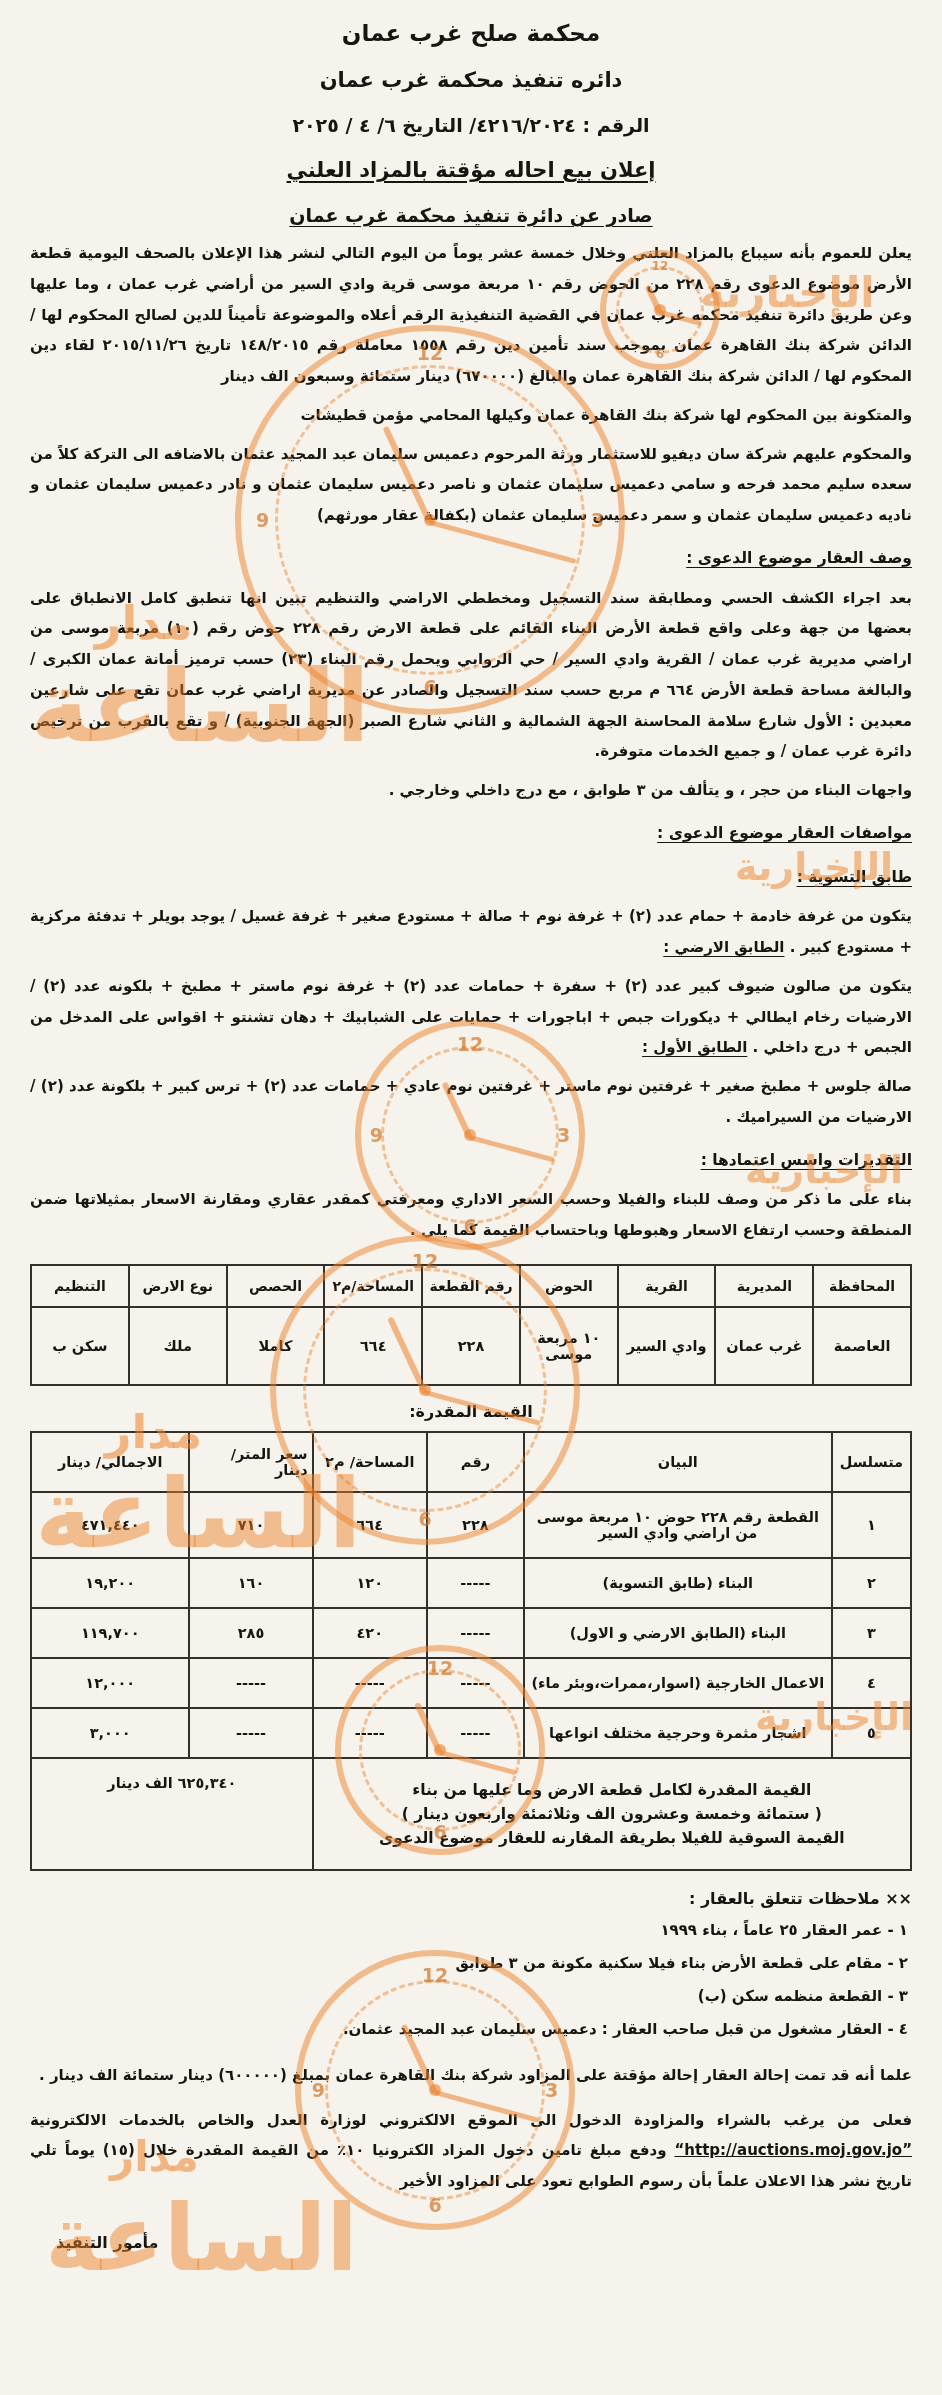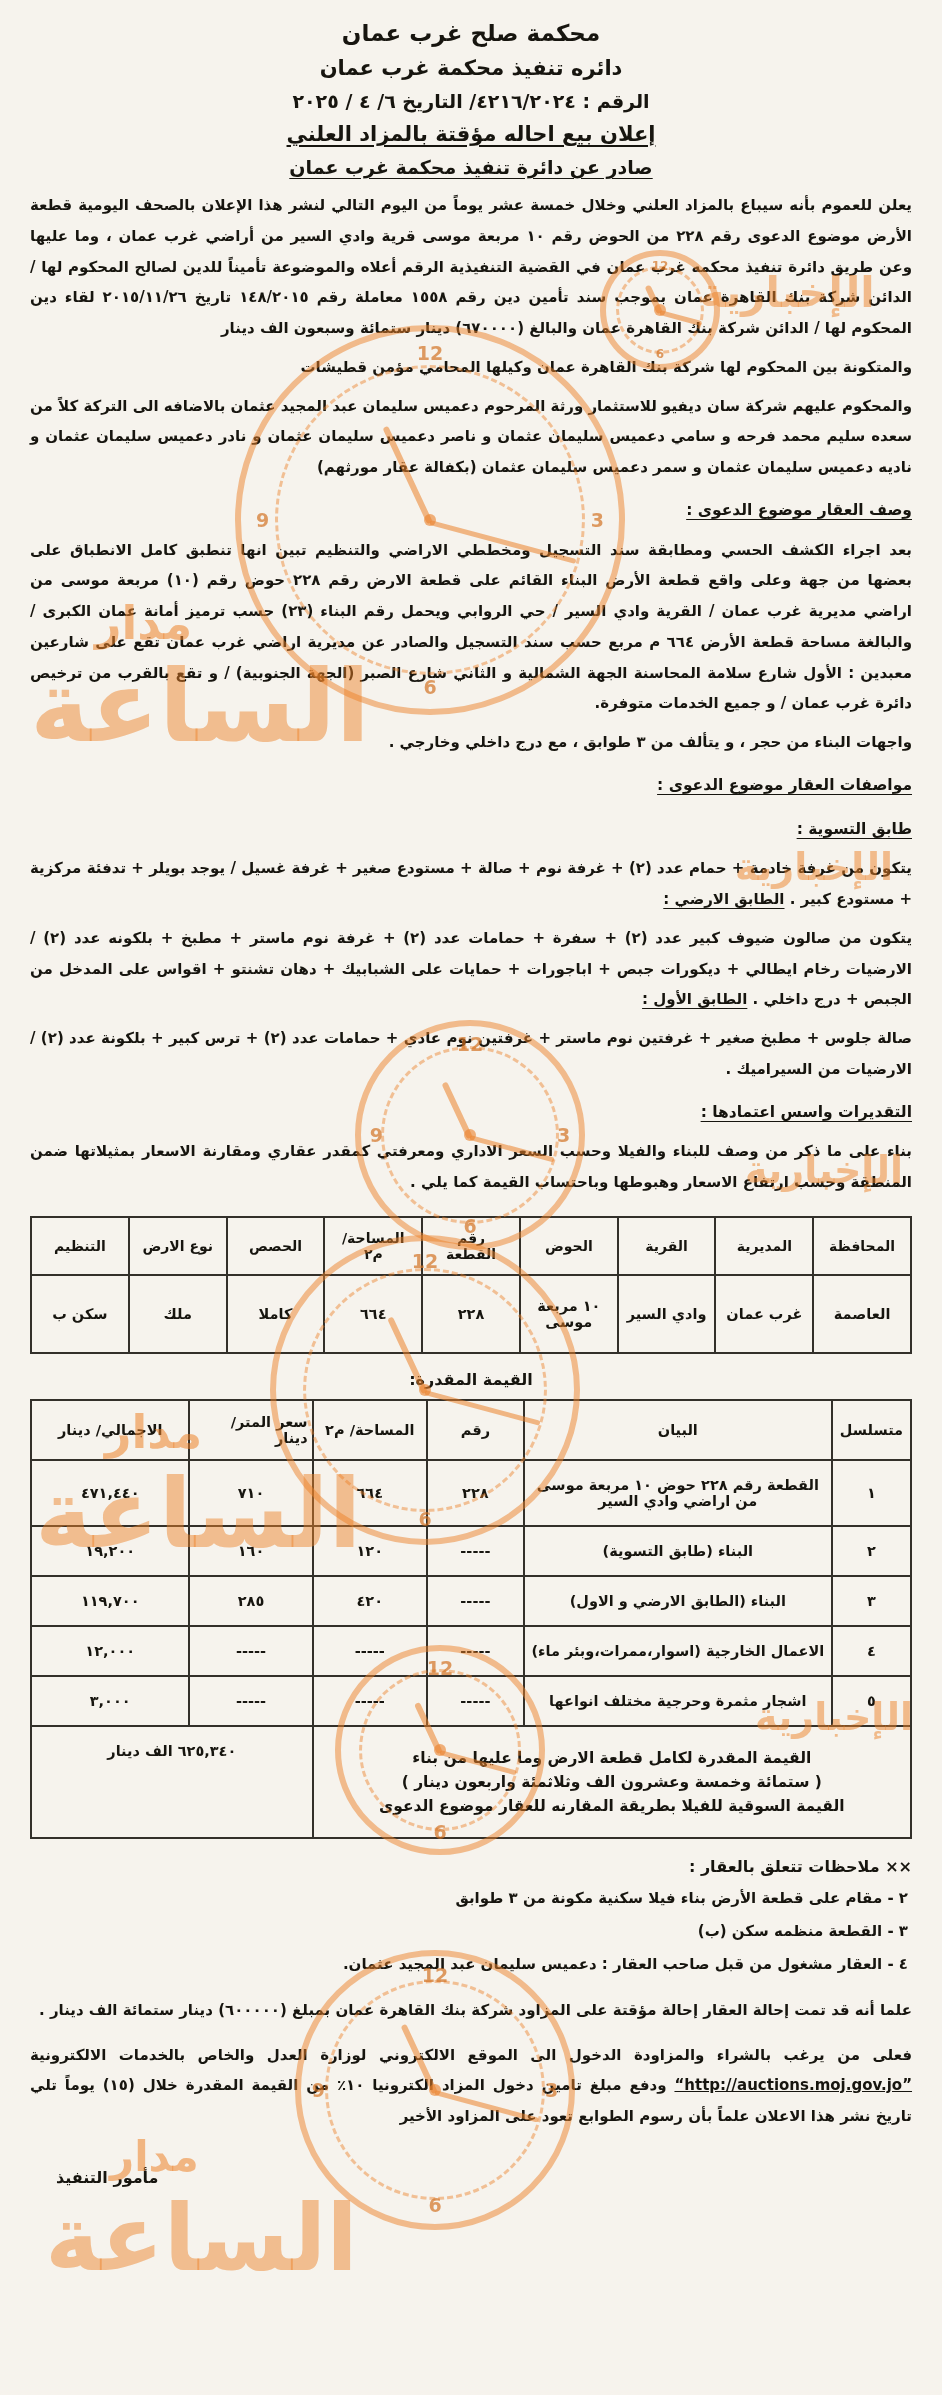--- a/index.html
+++ b/index.html
@@ -2,29 +2,29 @@
 <html lang="ar"><head>
 <meta charset="utf-8">
 <style>
   *{box-sizing:border-box;}
   html,body{margin:0;padding:0;background:#d9d5cd;}
   .page{position:relative;width:942px;height:2395px;margin:0 auto;background:#f6f3ed;overflow:hidden;
         font-family:"DejaVu Sans","Liberation Sans",sans-serif;color:#17150f;}
   .content{position:relative;z-index:1;padding:16px 30px 20px;font-weight:700;}
   .hdr{text-align:center;margin-bottom:12px;}
   .hdr .h1{font-size:23px;margin:4px 0 10px;}
-  .hdr .h2{font-size:21px;margin:10px 0;}
+  .hdr .h2{font-size:21px;margin:22px 0;}
   .hdr .h3{font-size:19px;margin:10px 0;}
   .u{text-decoration:underline;text-underline-offset:4px;}
   p{font-size:15px;line-height:2.05;text-align:justify;margin:8px 0;}
   p.hd{text-align:right;font-size:15.5px;margin-top:12px;}
   table{width:100%;border-collapse:collapse;}
   th,td{border:2px solid #33302a;text-align:center;vertical-align:middle;font-weight:700;}
   .t1{margin:18px 0 12px;}
-  .t1 th{font-size:14px;padding:12px 12px;width:11.11%;}
+  .t1 th{font-size:14px;padding:12px 3px;width:11.11%;}
   .t1 td{font-size:14.5px;padding:22px 3px;}
   .lbl{font-size:16px;text-align:center;margin:16px 0 10px;}
   .t2{margin:6px 0 18px;}
   .t2 th{font-size:14.5px;padding:13px 4px;}
   .t2 td{font-size:14.5px;padding:16px 6px;}
   .col-serial{width:9%;}.col-bayan{width:35%;text-align:center;}.col-raqam{width:11%;}
   .col-area{width:13%;}.col-price{width:14%;text-align:right;}.col-sum{width:18%;}
   .bayan-cell{font-size:15px;}
   .total-text{padding:14px 8px;}
   .total-text div{margin:6px 0;font-size:15.5px;}
@@ -173,20 +173,21 @@
             <div>القيمة المقدرة لكامل قطعة الارض وما عليها من بناء</div>
             <div>( ستمائة وخمسة وعشرون الف وثلاثمئة واربعون دينار )</div>
             <div>القيمة السوقية للفيلا بطريقة المقارنه للعقار موضوع الدعوى</div>
           </td>
           <td class="total-value" colspan="2">٦٢٥,٣٤٠  الف دينار</td>
         </tr>
       </tbody>
     </table>
 
     <div class="notes-h">×× ملاحظات تتعلق بالعقار :</div>
+    <div class="note">١ -  عمر العقار ٢٥ عاماً ، بناء ١٩٩٩</div>
     <div class="note">٢ -  مقام على قطعة الأرض بناء فيلا سكنية مكونة من ٣ طوابق</div>
     <div class="note">٣ -  القطعة منظمه سكن (ب)</div>
     <div class="note">٤ -  العقار مشغول من قبل صاحب العقار : دعميس سليمان عبد المجيد عثمان.</div>
 
     <p class="closing-p">علما أنه قد تمت إحالة العقار إحالة مؤقتة على المزاود شركة بنك القاهرة عمان بمبلغ (٦٠٠٠٠٠) دينار ستمائة الف دينار .</p>
 
     <p class="closing-p"><span>فعلى من يرغب بالشراء والمزاودة الدخول الى الموقع الالكتروني لوزارة العدل والخاص بالخدمات الالكترونية</span> <span class="url">“http://auctions.moj.gov.jo”</span> <span>ودفع مبلغ تامين دخول المزاد الكترونيا ١٠٪ من القيمة المقدرة خلال (١٥) يوماً تلي تاريخ نشر هذا الاعلان علماً بأن رسوم الطوابع تعود على المزاود الأخير</span></p>
 
     <div class="sig">مأمور التنفيذ</div>
 

